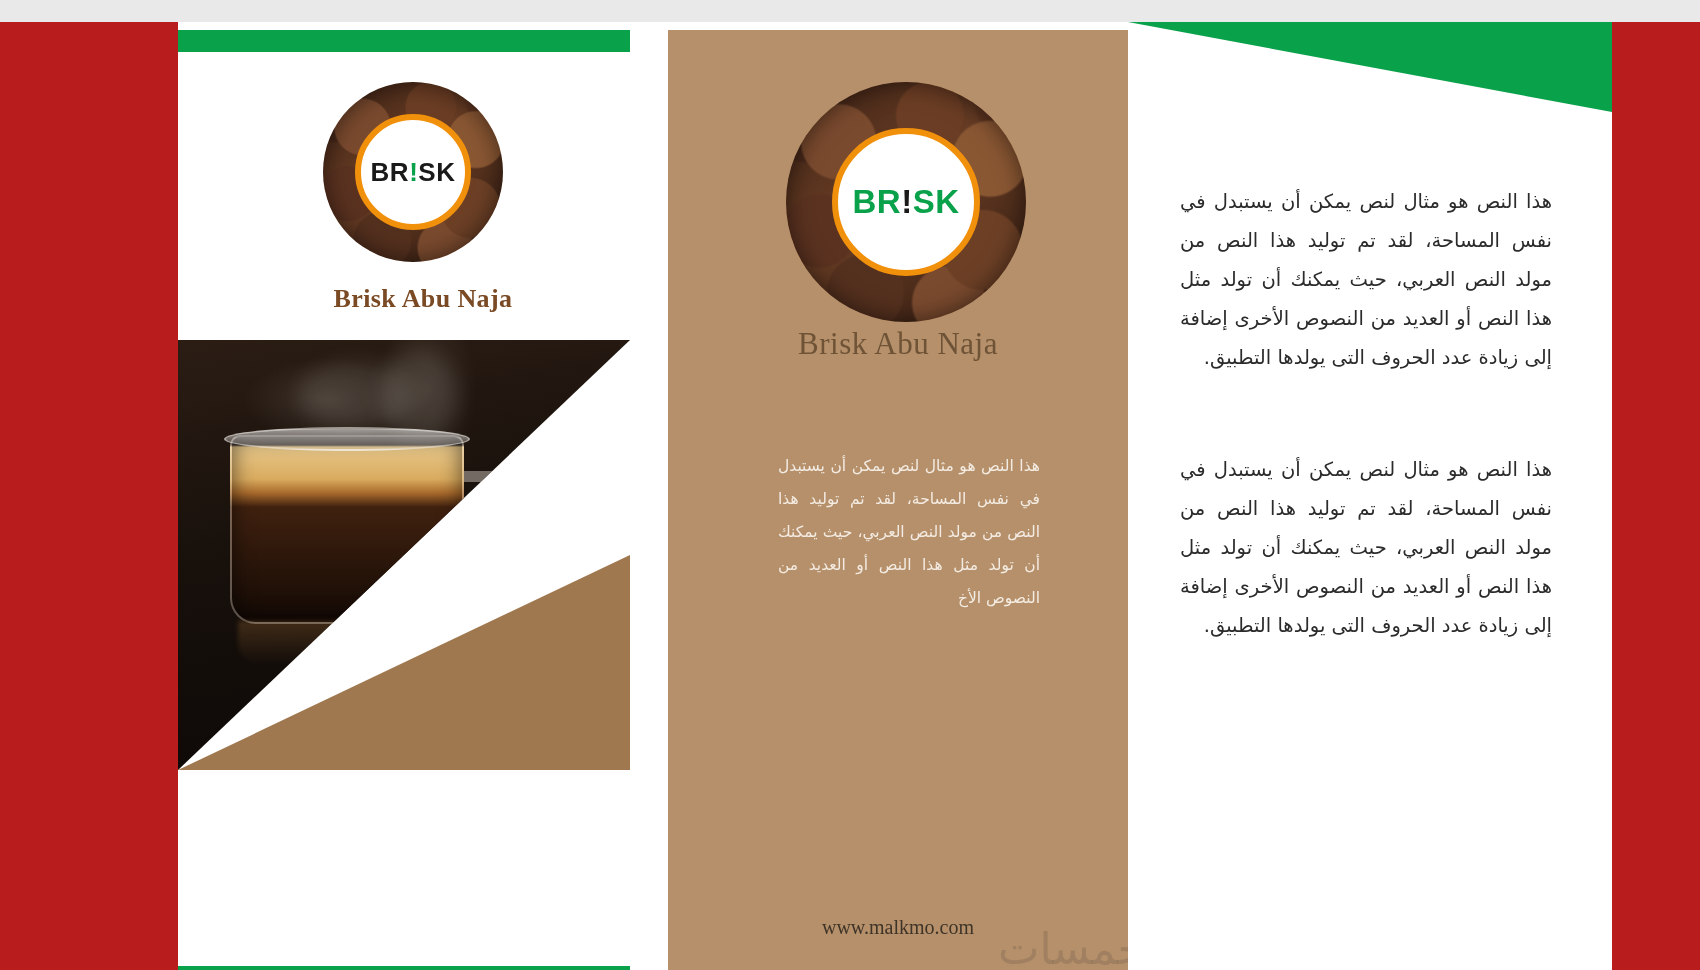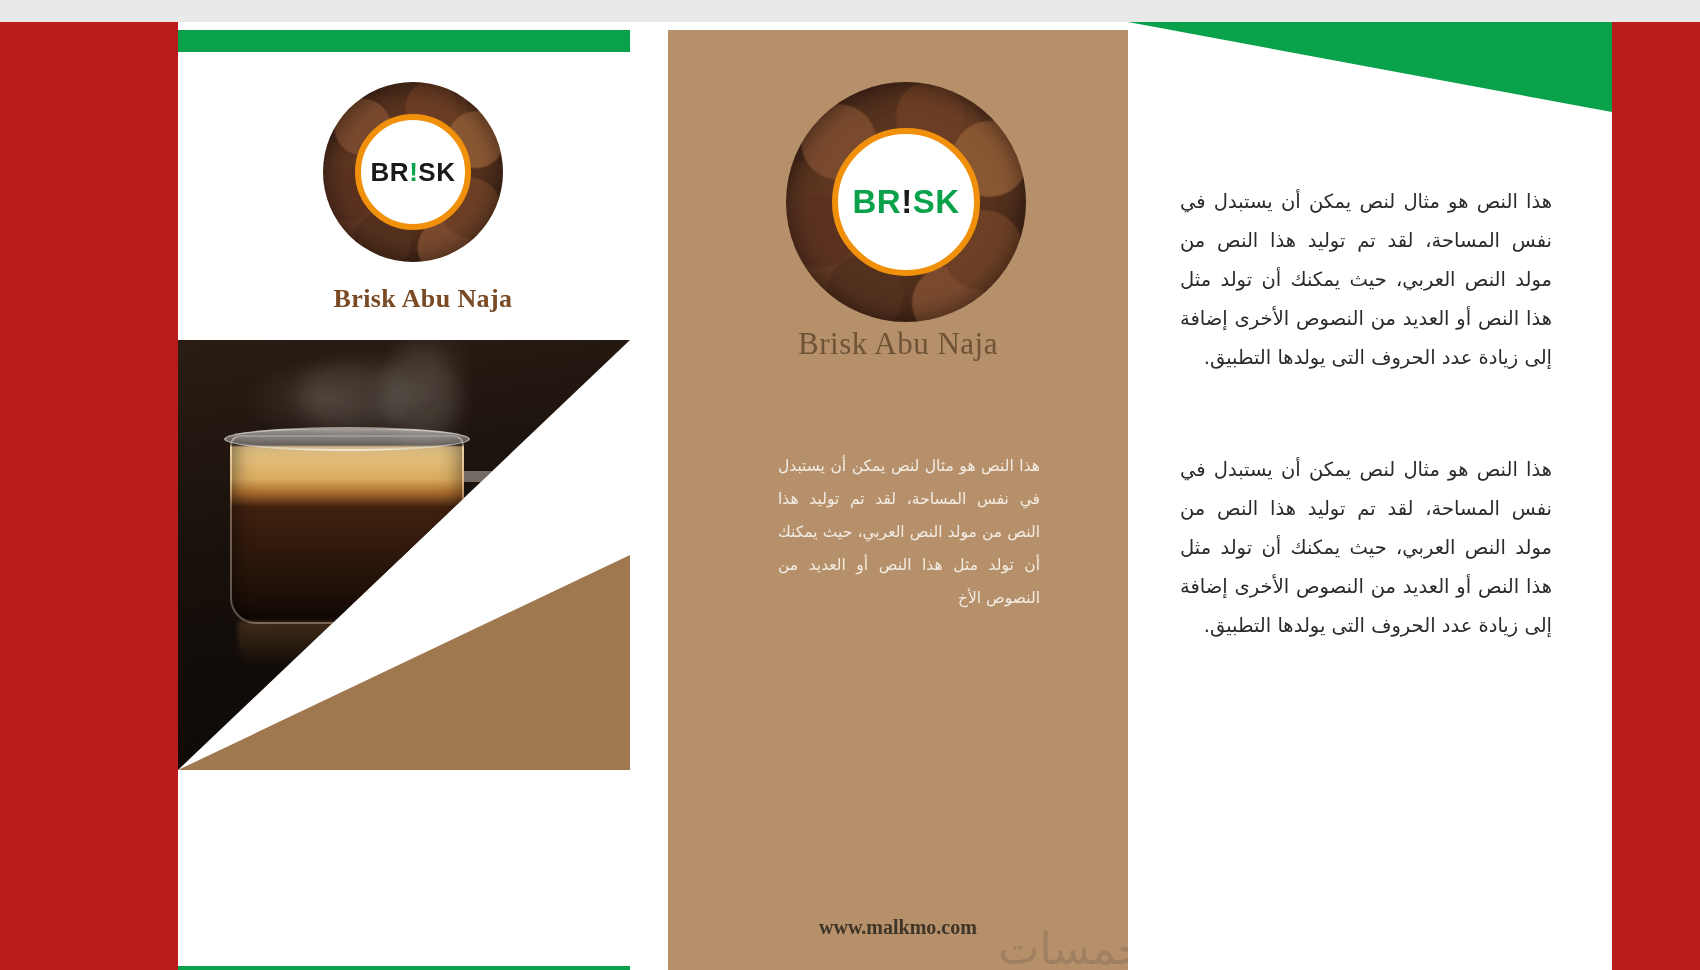--- a/index.html
+++ b/index.html
@@ -285,21 +285,20 @@
   .mid-contact {
     position: absolute;
     left: 0;
     bottom: 42px;
     width: 460px;
     text-align: center;
     font-family: "Liberation Serif", serif;
     font-size: 20px;
     line-height: 30px;
     color: #3f3428;
-    font-weight: bold;
   }
   .watermark {
     position: absolute;
     left: 330px;
     bottom: 10px;
     font-family: "DejaVu Sans", sans-serif;
     font-size: 44px;
     color: rgba(120,100,80,0.35);
     direction: rtl;
     letter-spacing: 2px;

